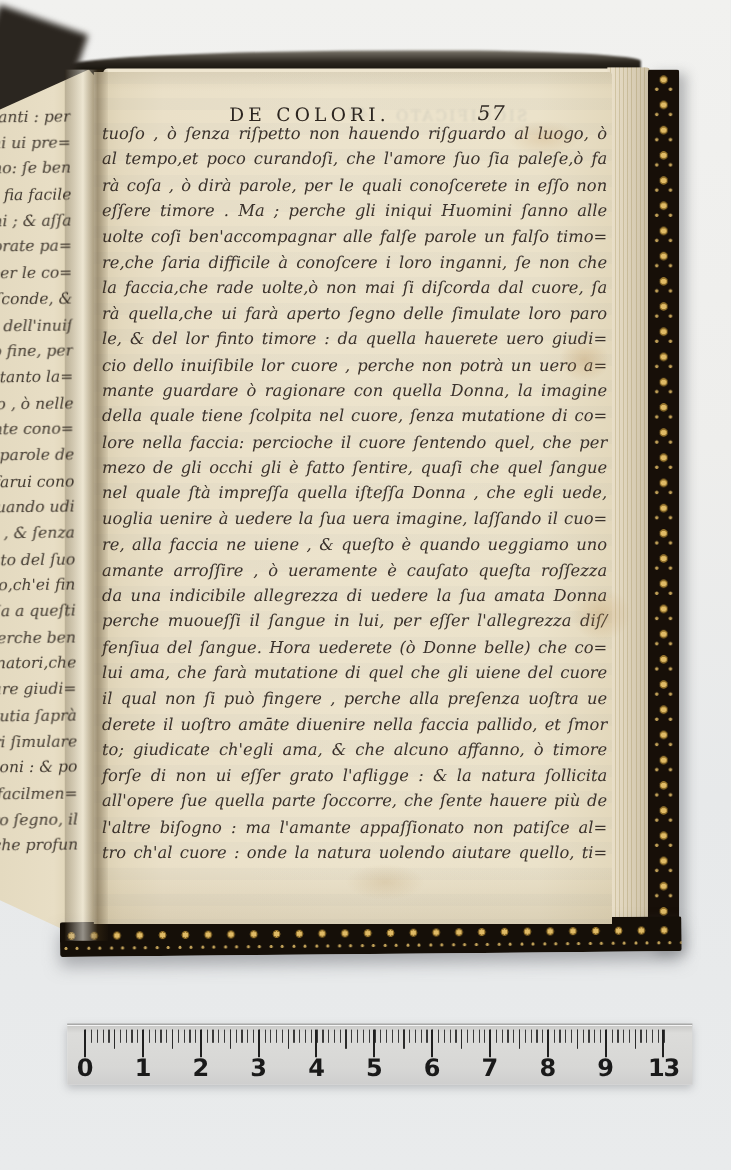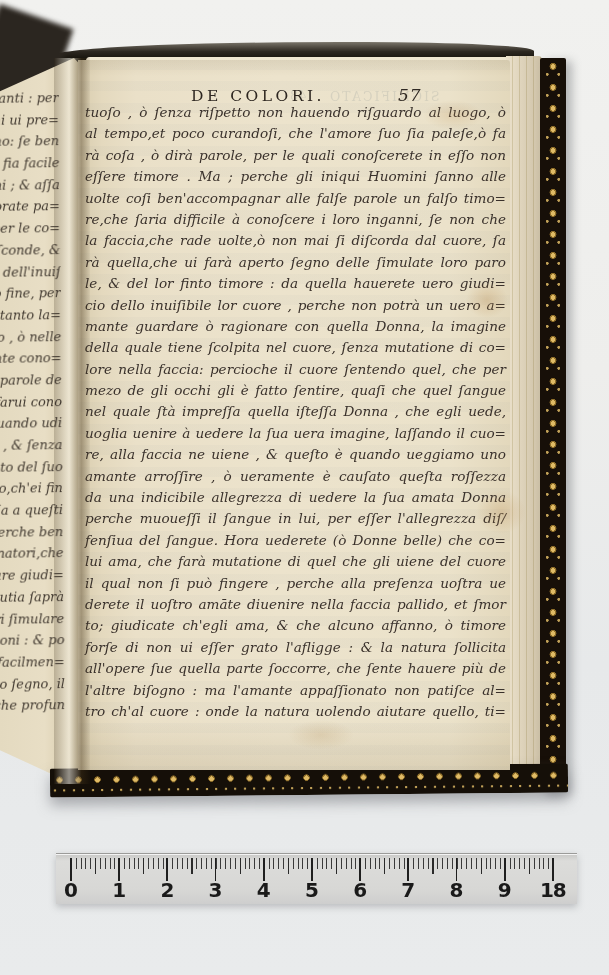--- a/index.html
+++ b/index.html
@@ -194,17 +194,17 @@
         <span>0</span>
         <span>1</span>
         <span>2</span>
         <span>3</span>
         <span>4</span>
         <span>5</span>
         <span>6</span>
         <span>7</span>
         <span>8</span>
         <span>9</span>
-        <span>18</span>
+        <span>13</span>
       </div>
   </div>
 
 </div>
 
 </body></html>

